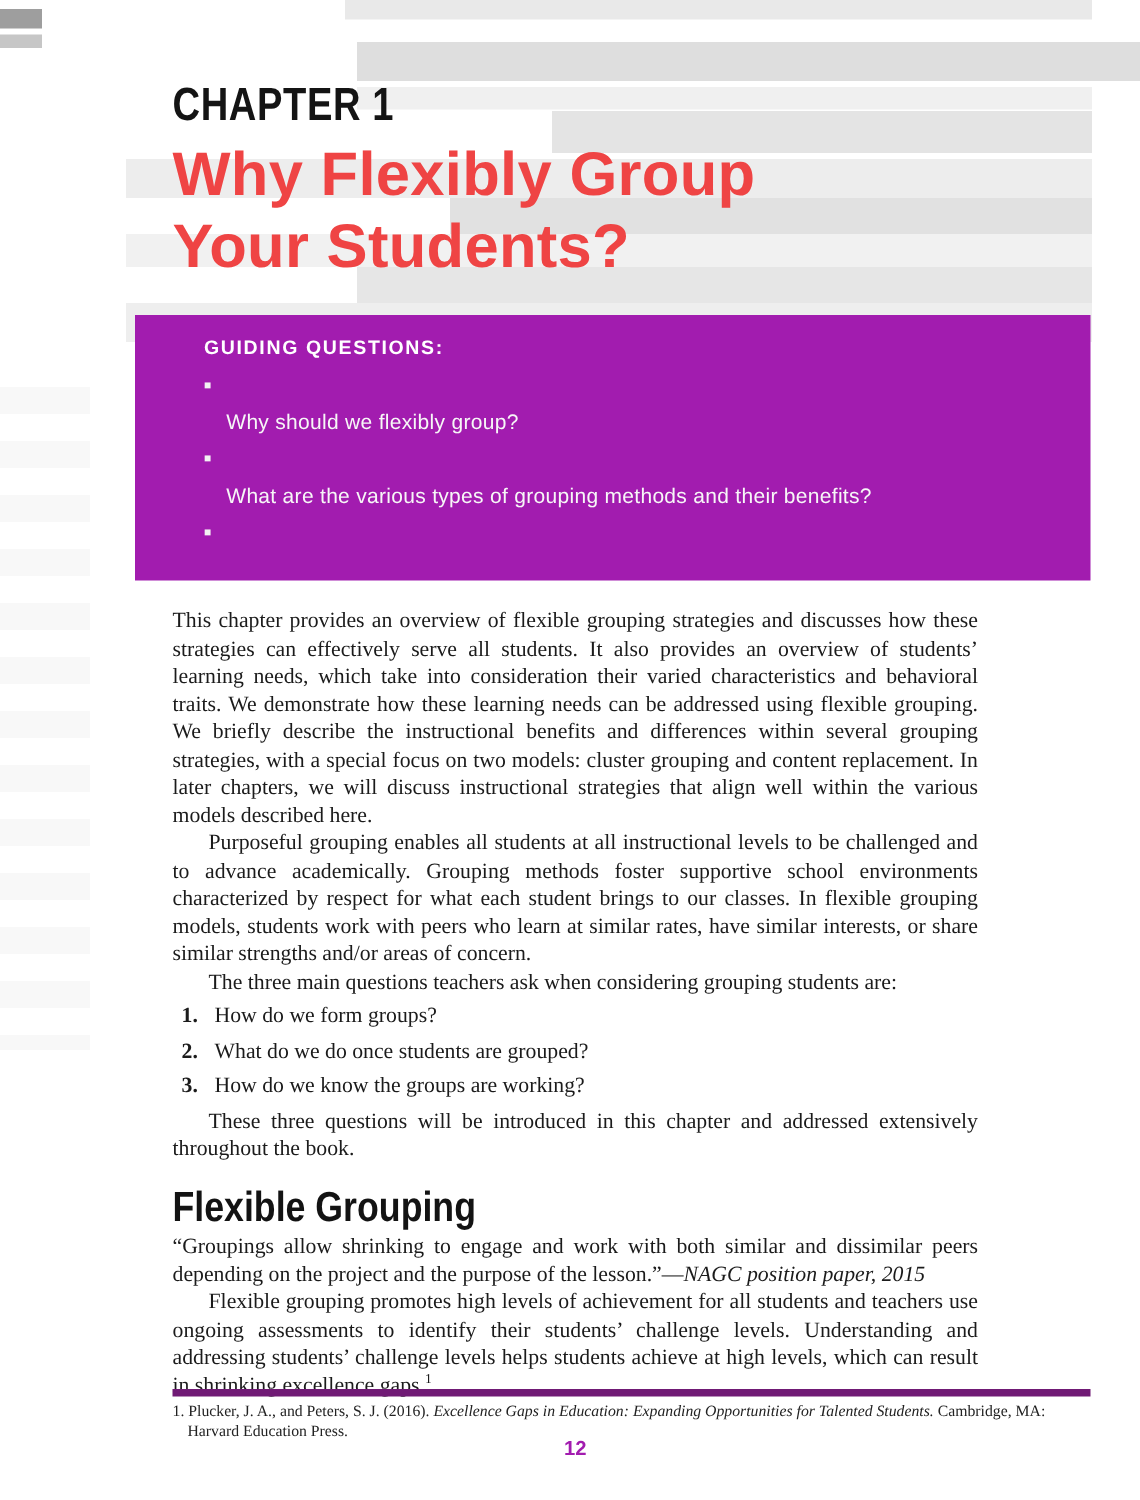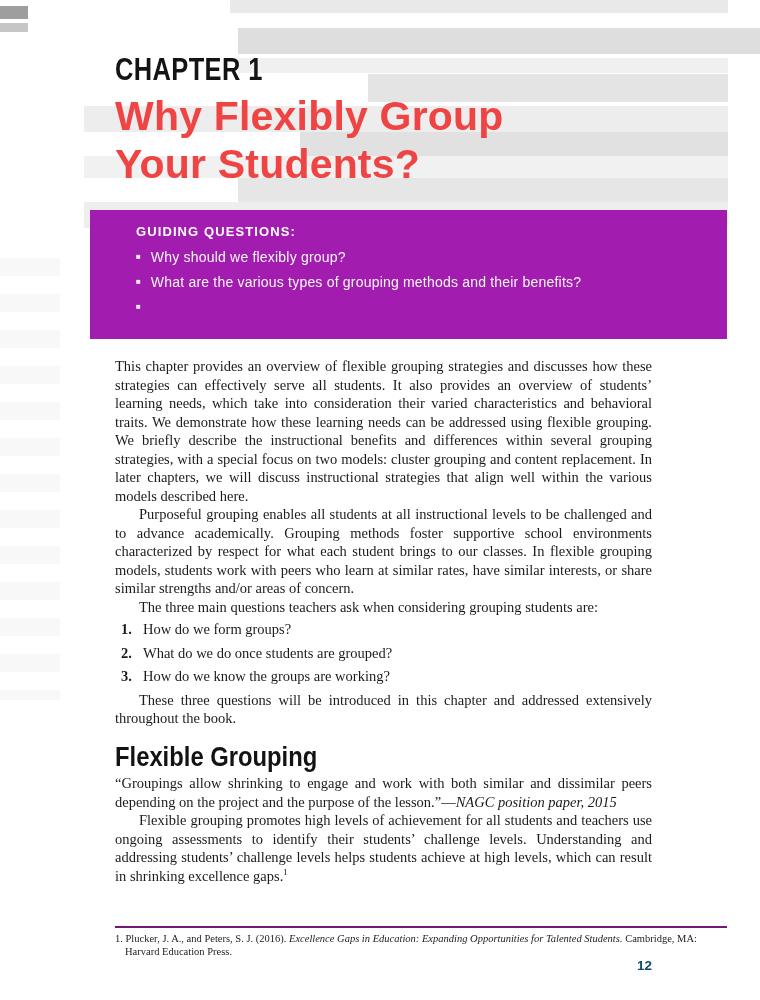--- a/index.html
+++ b/index.html
@@ -59,20 +59,21 @@
     margin-right:10px;
     flex:0 0 auto;
     color:#f2f2f2;
   }
   .gq-text {
     font-size:14px;
     line-height:18px;
     letter-spacing:0.2px;
     max-width:478px;
     color:#f7f7f7;
+    margin-top:24px;
   }
 
   .body-col {
     margin:18px 0 0 115px;
     width:537px;
     font-size:14.5px;
     line-height:18.5px;
     text-align:justify;
     color:#1b1b1b;
   }
@@ -94,39 +95,39 @@
     transform-origin:left center;
     text-align:left;
   }
   .attribution { font-style:italic;margin-top:28px; }
   sup.fn-mark { font-size:9px; vertical-align:super; line-height:0; }
 
   .footnote {
     position:absolute;
     left:115px; top:926px;
     width:612px;
-    border-top:2px solid #701a75;
+    border-top:5px solid #701a75;
     padding-top:4px;
     font-size:10.5px;
     line-height:13px;
     color:#222222;
     text-align:left;
   }
   .footnote p { padding-left:10px; text-indent:-10px; }
   .footnote em { font-style:italic; }
 
   .page-number {
     position:absolute;
     left:115px; top:958px;
     width:537px;
-    text-align:right;
+    text-align:center;
     font-family:"Liberation Sans", sans-serif;
     font-weight:700;
     font-size:13.5px;
-    color:#0c4a6e;
+    color:#a21caf;
   }
 </style>
 </head>
 <body>
 
 <div class="page">
 
   <div>
     <div class="stripe" style="left:0;top:6px;width:28px;height:13px;background:#9e9e9e;"></div>
     <div class="stripe" style="left:0;top:23px;width:28px;height:9px;background:#c6c6c6;"></div>

